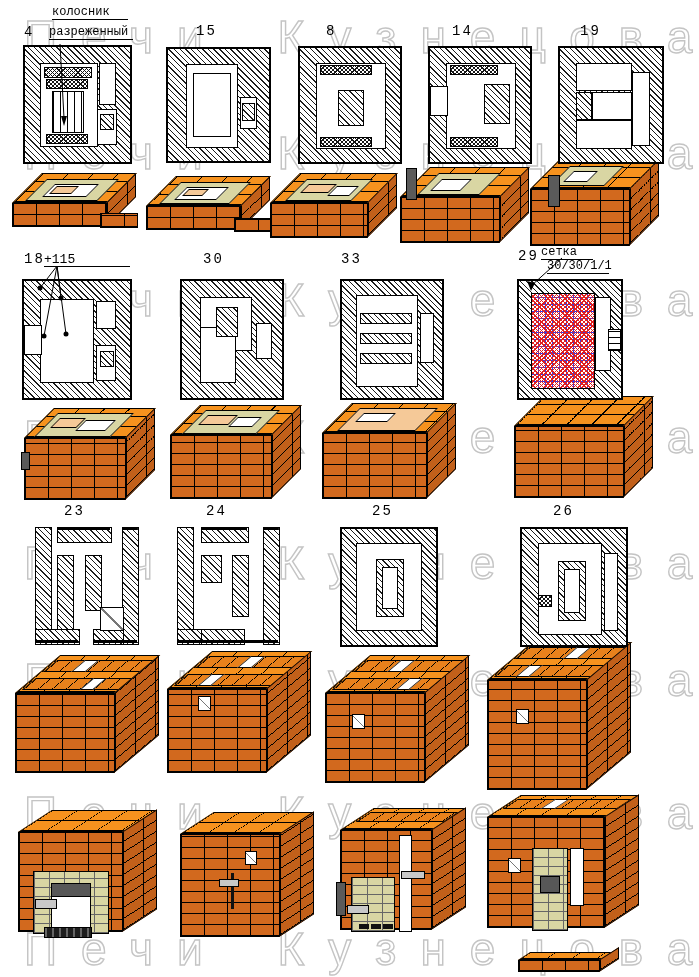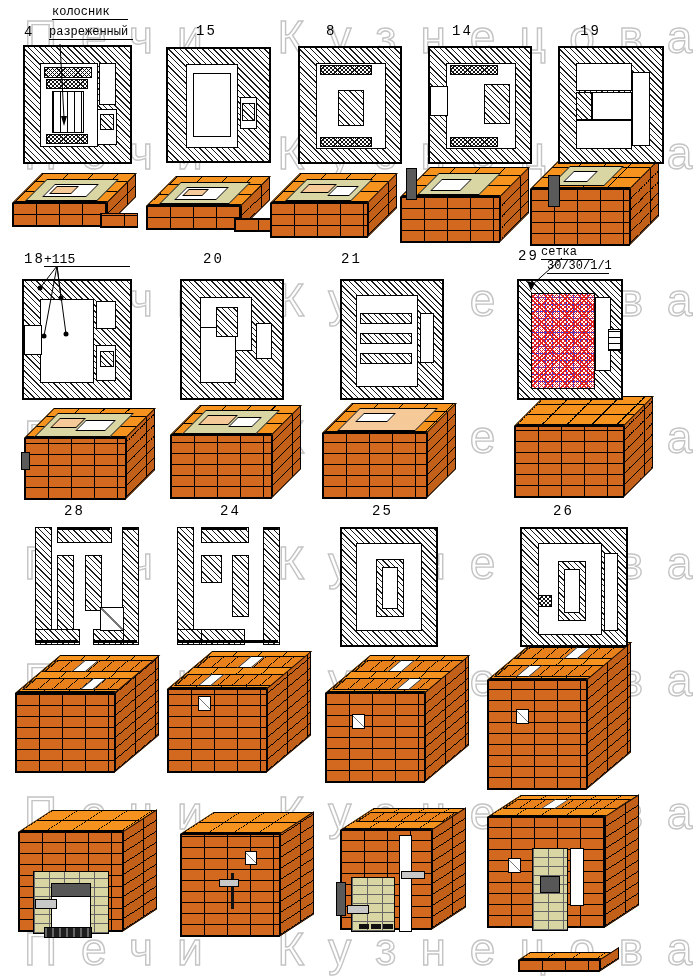--- a/index.html
+++ b/index.html
@@ -80,25 +80,25 @@
   <div class="wm" style="top:657px">Печи Кузнецова</div>
   <div class="wm" style="top:790px">Печи Кузнецова</div>
   <div class="wm" style="top:926px">Печи Кузнецова</div>
 
   <div class="num" style="left:24px;top:25px">4</div>
   <div class="num" style="left:196px;top:24px">15</div>
   <div class="num" style="left:326px;top:24px">8</div>
   <div class="num" style="left:452px;top:24px">14</div>
   <div class="num" style="left:580px;top:24px">19</div>
   <div class="num" style="left:24px;top:252px">18</div>
-  <div class="num" style="left:203px;top:252px">20</div>
-  <div class="num" style="left:341px;top:252px">21</div>
+  <div class="num" style="left:203px;top:252px">30</div>
+  <div class="num" style="left:341px;top:252px">33</div>
   <div class="num" style="left:518px;top:249px">29</div>
-  <div class="num" style="left:64px;top:504px">28</div>
-  <div class="num" style="left:220px;top:504px">24</div>
+  <div class="num" style="left:64px;top:504px">23</div>
+  <div class="num" style="left:206px;top:504px">24</div>
   <div class="num" style="left:372px;top:504px">25</div>
   <div class="num" style="left:553px;top:504px">26</div>
 
   <div class="lbl" style="left:52px;top:6px;width:76px">колосник</div>
   <div class="lbl" style="left:49px;top:26px;width:84px">разреженный</div>
   <div class="lbl" style="left:44px;top:253px;width:86px;font-size:13px">+115</div>
   <div class="lbl" style="left:541px;top:246px;width:52px">сетка</div>
   <div class="lbl" style="left:547px;top:260px;width:62px">30/30/1/1</div>
 
   <svg class="leaders" width="699" height="977">

